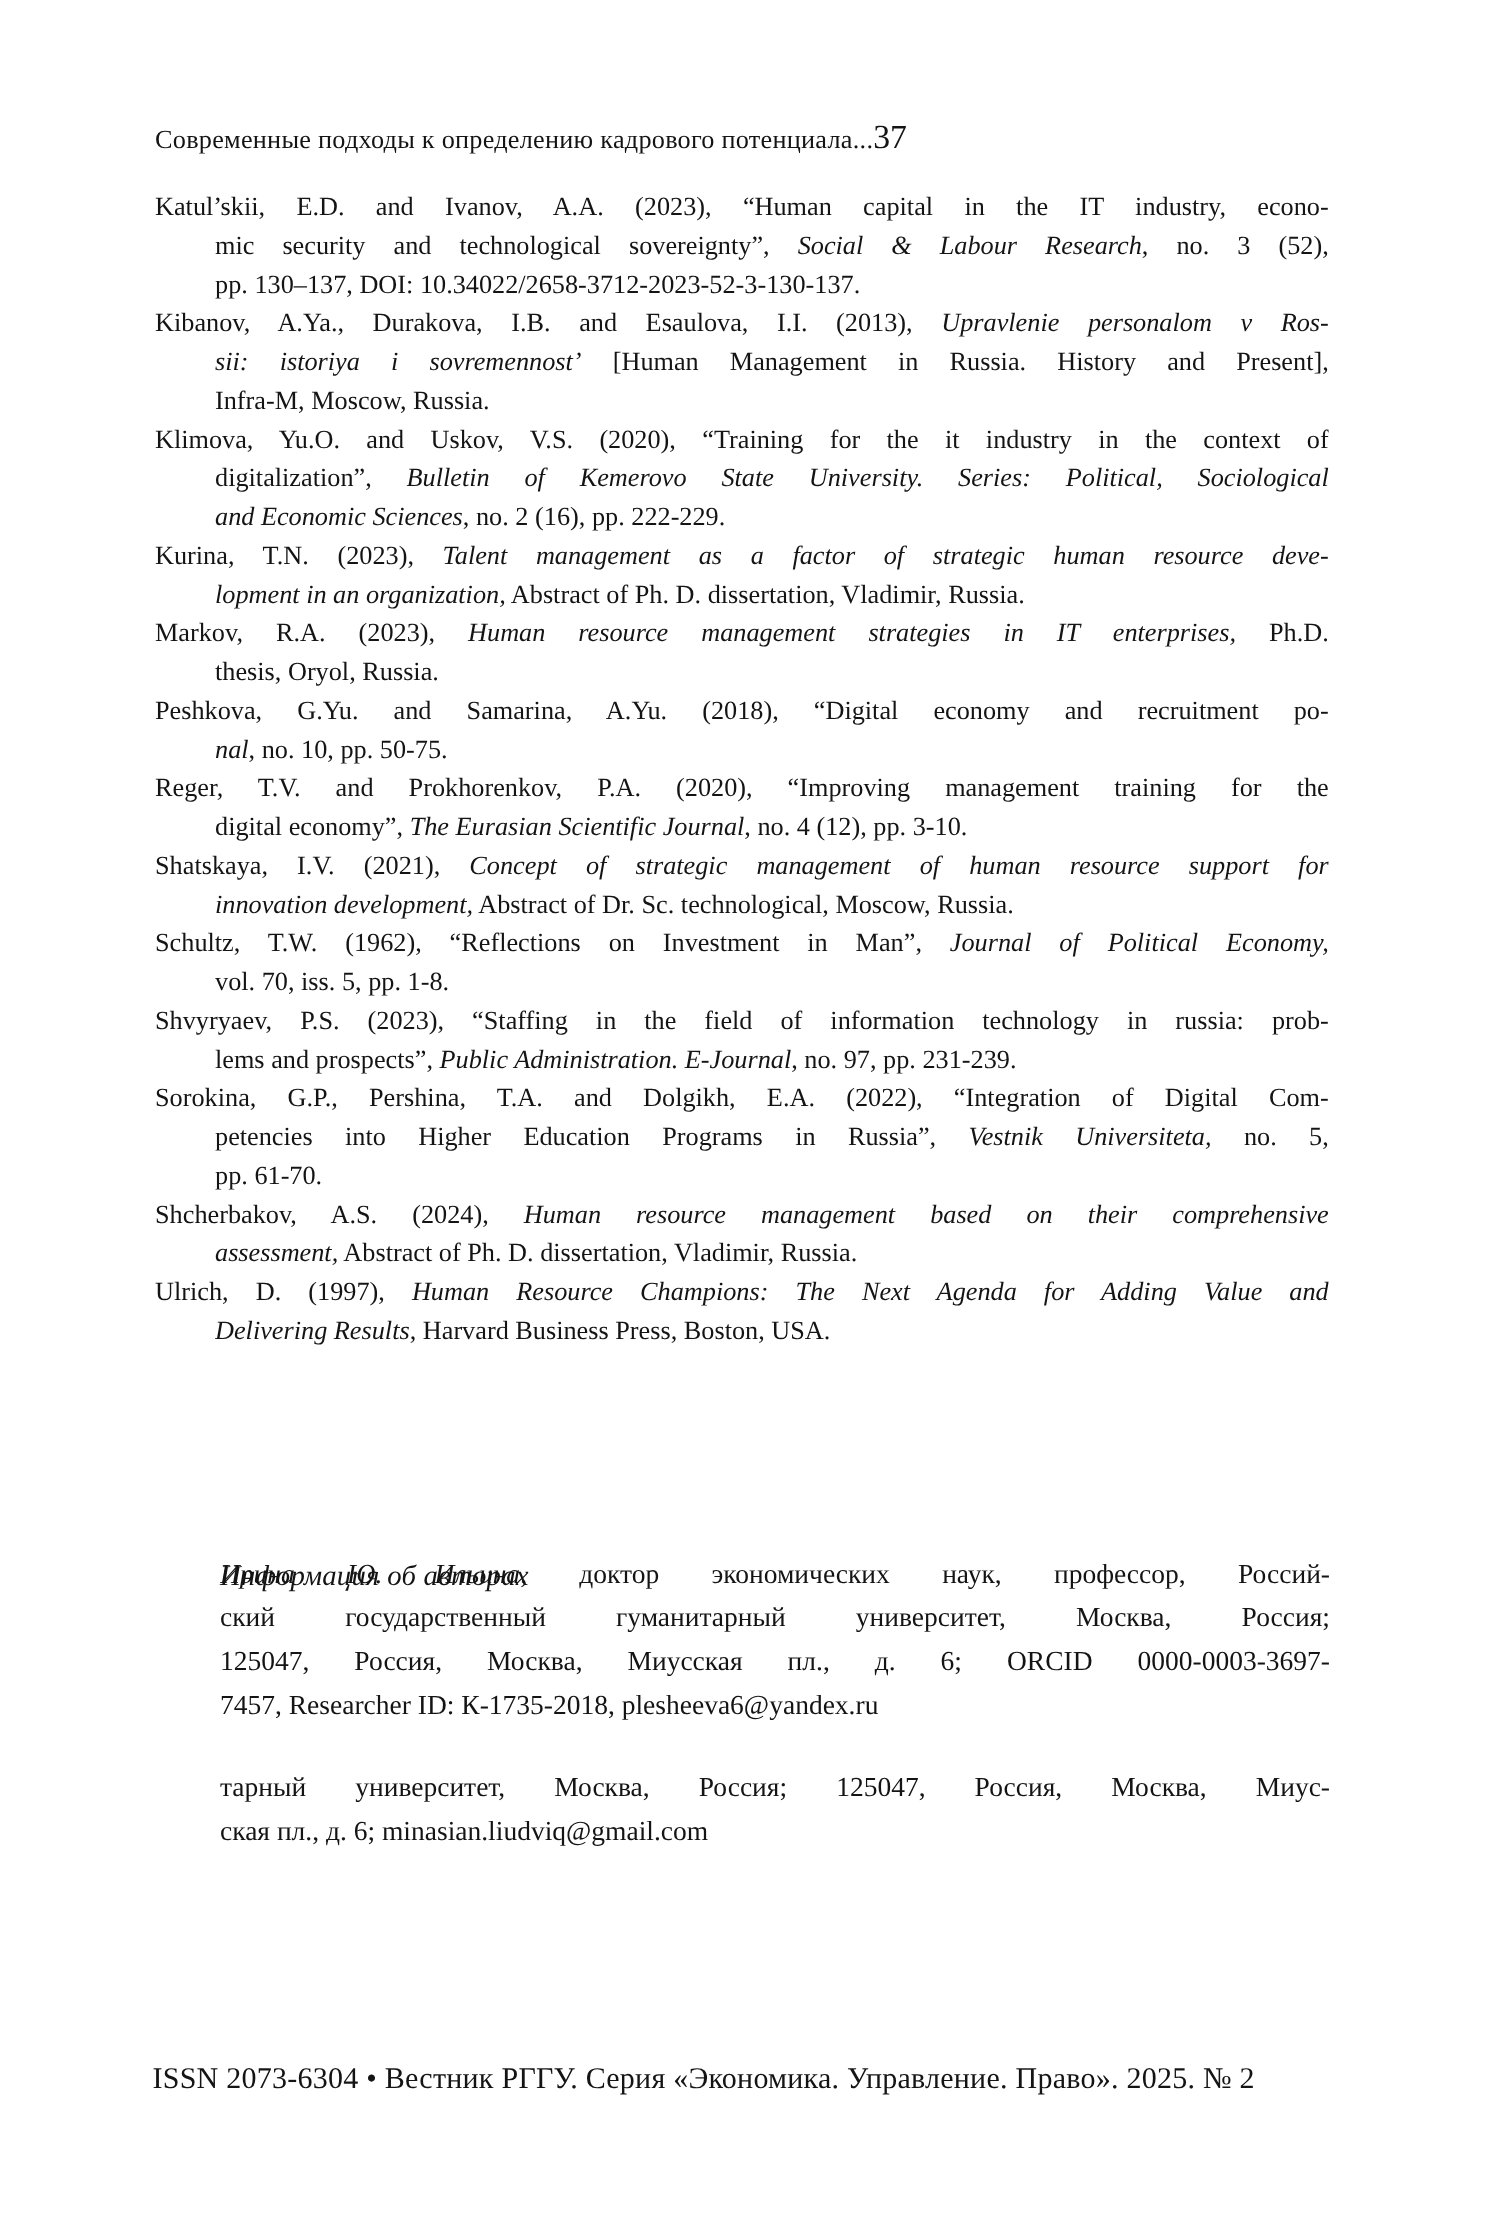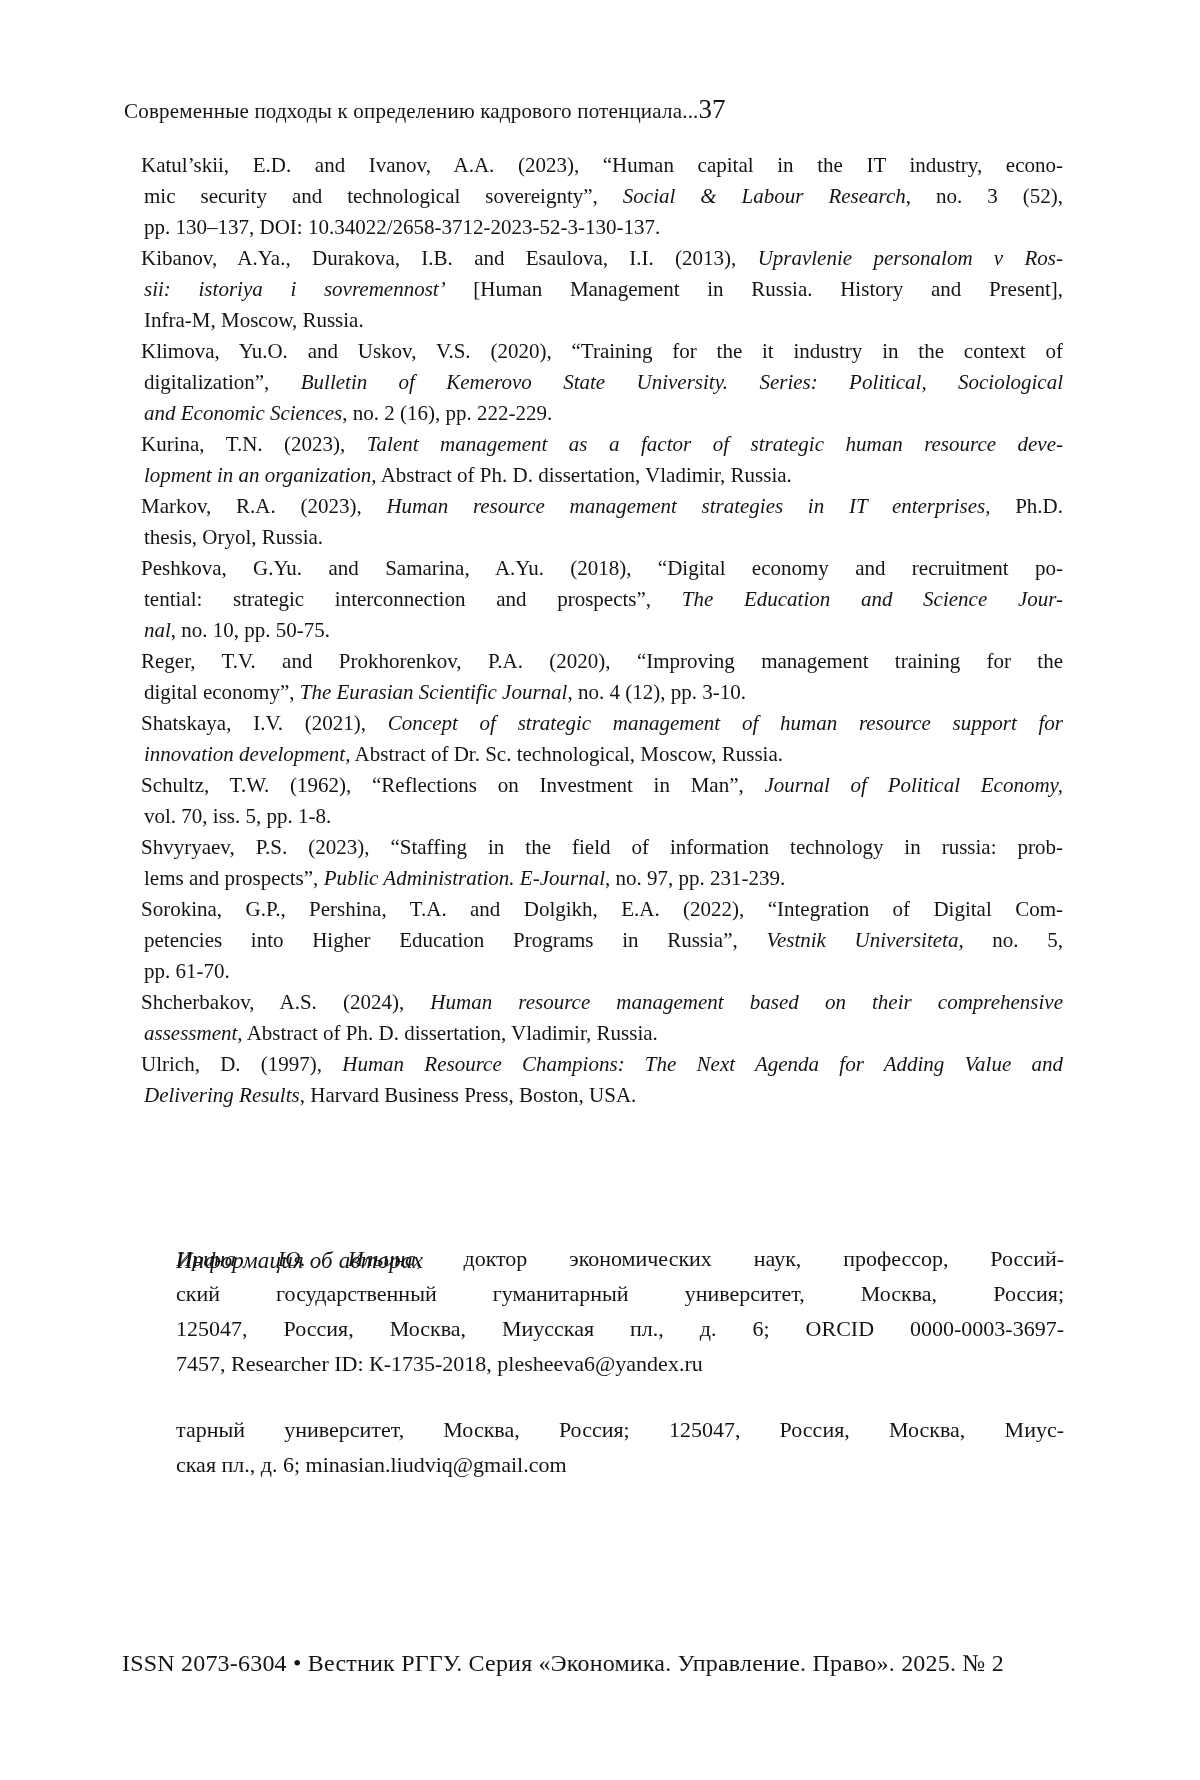--- a/index.html
+++ b/index.html
@@ -19,22 +19,22 @@
     display:flex; justify-content:flex-start; align-items:baseline;
   }
   .running-title { font-size:21px; letter-spacing:0.2px; }
   .page-num { font-size:27px; }
 
   
   .refs {
     position:absolute; left:124px; top:150px; width:939px;
     font-size:21px; line-height:31px;
   }
-  .ref .line { margin-left:20px; }
-  .ref .line:first-child { margin-left:17px; }
+  .ref .line { margin-left:48px; }
+  .ref .line:first-child { margin-left:0; }
 
   
   .line { height:31px; overflow:hidden; }
   .just { text-align:justify; text-align-last:justify; }
   .just::after { content:""; display:inline-block; width:100%; height:0; }
   .last { text-align:left; }
 
   .it { font-style:italic; }
 
   
@@ -84,21 +84,20 @@
       <div class="ref">
         <div class="line just"><span>Kurina, T.N. (2023), </span><span class="it">Talent management as a factor of strategic human resource deve-</span></div>
         <div class="line last"><span class="it">lopment in an organization,</span><span> Abstract of Ph. D. dissertation, Vladimir, Russia.</span></div>
       </div>
       <div class="ref">
         <div class="line just"><span>Markov, R.A. (2023), </span><span class="it">Human resource management strategies in IT enterprises,</span><span> Ph.D.</span></div>
         <div class="line last"><span>thesis, Oryol, Russia.</span></div>
       </div>
       <div class="ref">
         <div class="line just"><span>Peshkova, G.Yu. and Samarina, A.Yu. (2018), “Digital economy and recruitment po-</span></div>
-        <div class="line just"><span>tential: strategic interconnection and prospects”, </span><span class="it">The Education and Science Jour-</span></div>
         <div class="line last"><span class="it">nal</span><span>, no. 10, pp. 50-75.</span></div>
       </div>
       <div class="ref">
         <div class="line just"><span>Reger, T.V. and Prokhorenkov, P.A. (2020), “Improving management training for the</span></div>
         <div class="line last"><span>digital economy”, </span><span class="it">The Eurasian Scientific Journal</span><span>, no. 4 (12), pp. 3-10.</span></div>
       </div>
       <div class="ref">
         <div class="line just"><span>Shatskaya, I.V. (2021), </span><span class="it">Concept of strategic management of human resource support for</span></div>
         <div class="line last"><span class="it">innovation development,</span><span> Abstract of Dr. Sc. technological, Moscow, Russia.</span></div>
       </div>

